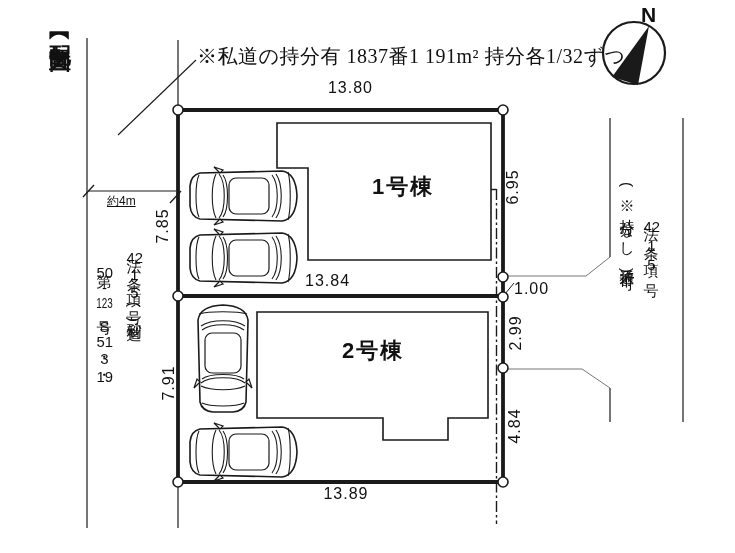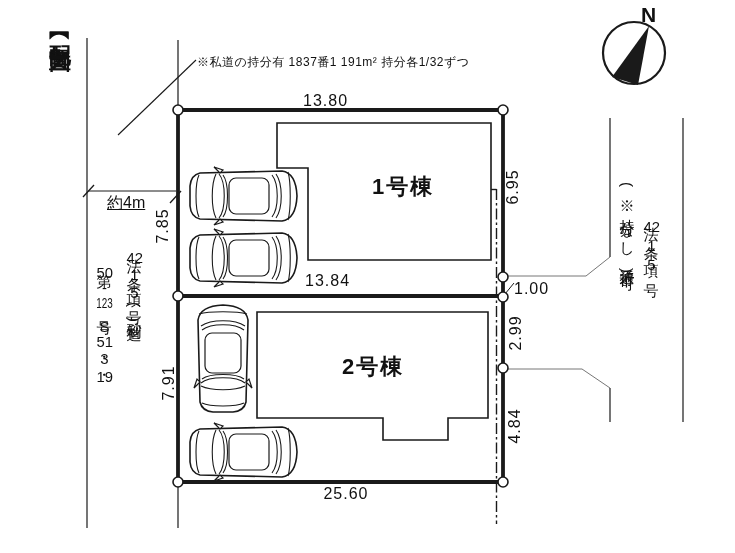--- a/index.html
+++ b/index.html
@@ -14,21 +14,21 @@
   }
   .tcy{text-combine-upright:all;}
   .rot90{
     position:absolute;display:flex;align-items:center;justify-content:center;
     transform:rotate(-90deg);
   }
   .dim{font-size:16px;letter-spacing:1px;}
   .bldg{font-size:22px;letter-spacing:2px;font-weight:700;}
   .note{font-size:15px;letter-spacing:2.5px;}
   #title{left:49px;top:25px;font-size:22px;font-weight:bold;letter-spacing:3px;}
-  #annotation{left:197px;top:54px;font-size:12px;letter-spacing:0.5px;}
+  #annotation{left:197px;top:43px;font-size:20px;letter-spacing:0.5px;font-family:Liberation Serif, serif;}
   #north-n{left:641px;top:3px;font-size:21px;font-weight:bold;}
   svg{position:absolute;left:0;top:0;}
 </style>
 </head>
 <body>
 
 <svg width="735" height="553" viewBox="0 0 735 553">
   <defs>
 
     <g id="carShape">
@@ -106,33 +106,33 @@
     <path d="M649,26 L612,77 L638,85 Z" fill="#1a1a1a"></path>
   </g>
 </svg>
 
 <div id="title" class="vtext">【配置図】</div>
 
 <div id="annotation" class="lbl">※私道の持分有 1837番1 191m² 持分各1/32ずつ</div>
 
 <div id="north-n" class="lbl">N</div>
 
-<div class="lbl dim" style="left:303px;top:92px;width:70px;text-align:left;">13.80</div>
+<div class="lbl dim" style="left:303px;top:79px;width:70px;text-align:right;">13.80</div>
 <div class="lbl dim" style="left:305px;top:272px;width:70px;text-align:left;">13.84</div>
-<div class="lbl dim" style="left:311px;top:485px;width:70px;text-align:center;">25.60</div>
+<div class="lbl dim" style="left:311px;top:485px;width:70px;text-align:center;">13.89</div>
 
 <div class="rot90 dim" style="left:139px;top:216px;width:48px;height:20px;">7.85</div>
 <div class="rot90 dim" style="left:145px;top:373px;width:48px;height:20px;">7.91</div>
 <div class="rot90 dim" style="left:489px;top:177px;width:48px;height:20px;">6.95</div>
 <div class="lbl dim" style="left:514px;top:280px;text-align:center;">1.00</div>
 <div class="rot90 dim" style="left:492px;top:323px;width:48px;height:20px;">2.99</div>
 <div class="rot90 dim" style="left:491px;top:416px;width:48px;height:20px;">4.84</div>
 
-<div class="lbl" style="left:107px;top:193px;font-size:16px;text-decoration:underline;">約4m</div>
+<div class="lbl" style="left:107px;top:193px;font-size:12px;text-decoration:underline;">約4m</div>
 
 <div class="lbl bldg" style="left:372px;top:172px;">1号棟</div>
-<div class="lbl bldg" style="left:342px;top:352px;">2号棟</div>
+<div class="lbl bldg" style="left:342px;top:336px;">2号棟</div>
 
 <div class="vtext note" style="left:97px;top:262px;">第<span class="tcy">50</span><span class="tcy">-</span><span class="tcy">123</span>号 <span class="tcy">S</span><span class="tcy">51</span>・<span class="tcy">3</span>・<span class="tcy">19</span></div>
 <div class="vtext note" style="left:127px;top:247px;">法<span class="tcy">42</span>条<span class="tcy">1</span>項<span class="tcy">5</span>号(砂利道)</div>
 
 <div class="vtext note" style="left:620px;top:182px;">(※持分なし 通行不可)</div>
 <div class="vtext note" style="left:644px;top:215px;letter-spacing:4px;">法<span class="tcy">42</span>条<span class="tcy">1</span>項<span class="tcy">5</span>号</div>
 
 </body></html>

